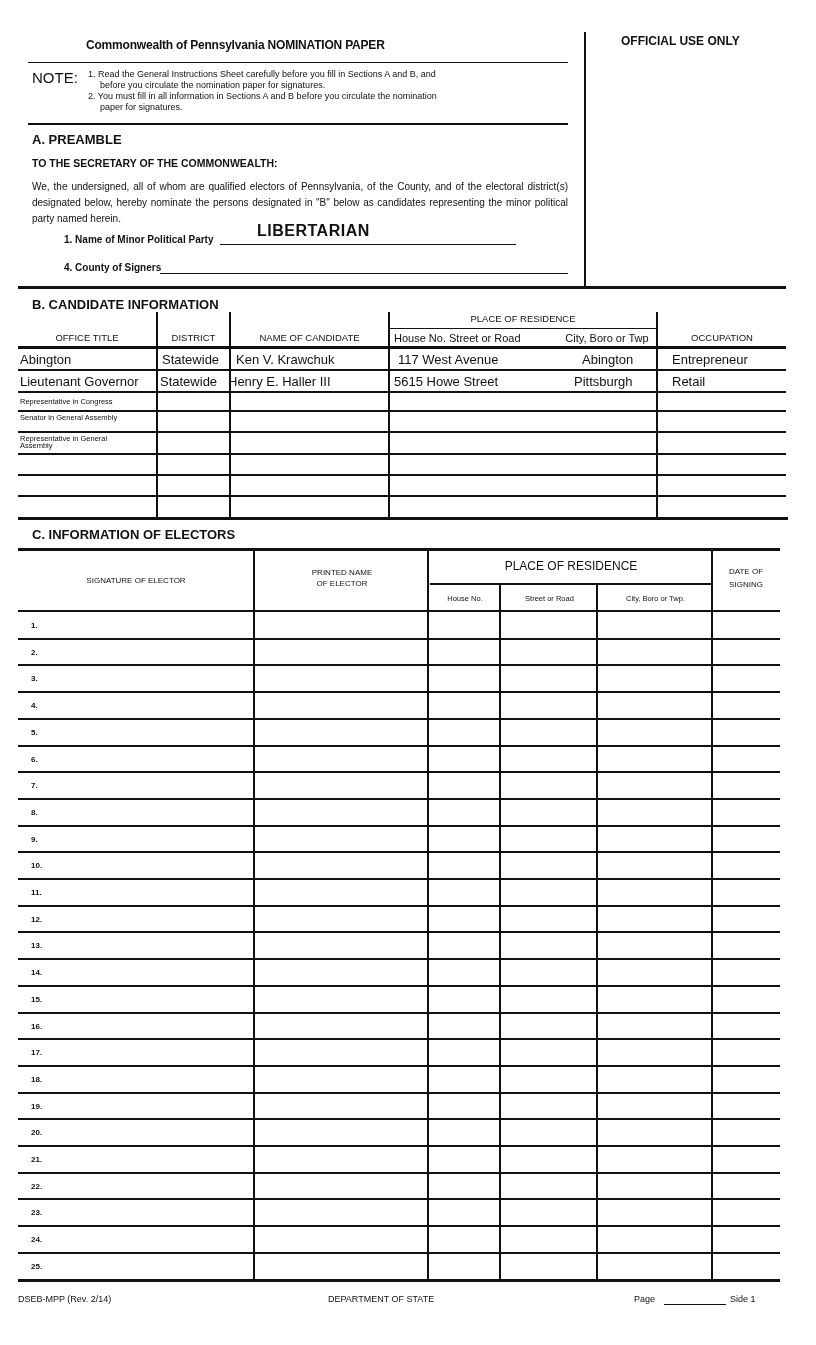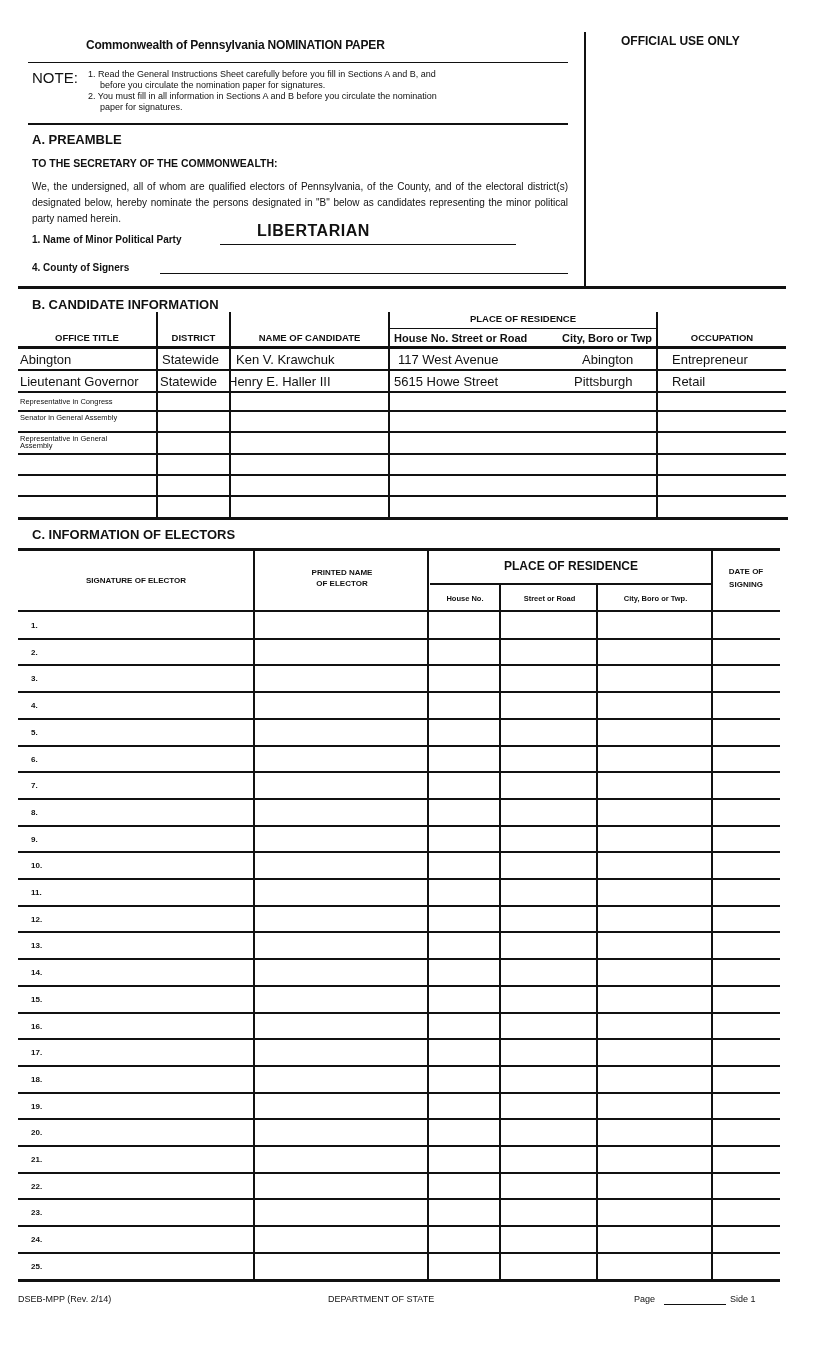--- a/index.html
+++ b/index.html
@@ -10,23 +10,23 @@
   .hline.heavy { height: 3px; }
   .hline.thin { height: 1px; }
   .vline { position: absolute; background: #111; width: 2px; }
   .title { left: 86px; top: 38px; font-size: 12px; font-weight: bold; letter-spacing: -0.2px; }
   .official { left: 621px; top: 34px; font-size: 12px; font-weight: bold; }
   .note-label { left: 32px; top: 69px; font-size: 15px; }
   .note-text { font-size: 9px; line-height: 10px; }
   .sec-head { font-size: 13px; font-weight: bold; }
   .sub-head { font-size: 10.5px; font-weight: bold; }
   .preamble { left: 32px; top: 179px; width: 536px; font-size: 10px; line-height: 16px; text-align: justify; }
-  .field-label { font-size: 10px; font-weight: bold; }
+  .field-label { font-size: 10px; font-weight: bold; margin-left: 32px; }
   .party-value { left: 257px; top: 222px; font-size: 16px; font-weight: bold; letter-spacing: 0.5px; }
-  .colhead { font-size: 9.5px; font-weight: bold; text-align: center; }
+  .colhead { font-size: 9.5px; font-weight: normal; text-align: center; }
   .tinyhead { font-size: 11px; }
   .cell { font-size: 13px; white-space: nowrap; }
   .small-office { font-size: 7.5px; line-height: 7px; }
   .rownum { font-size: 8px; font-weight: bold; }
   .footer { font-size: 9px; }
 </style>
 </head>
 <body>
 
 <div class="abs title">Commonwealth of Pennsylvania  NOMINATION PAPER</div>

